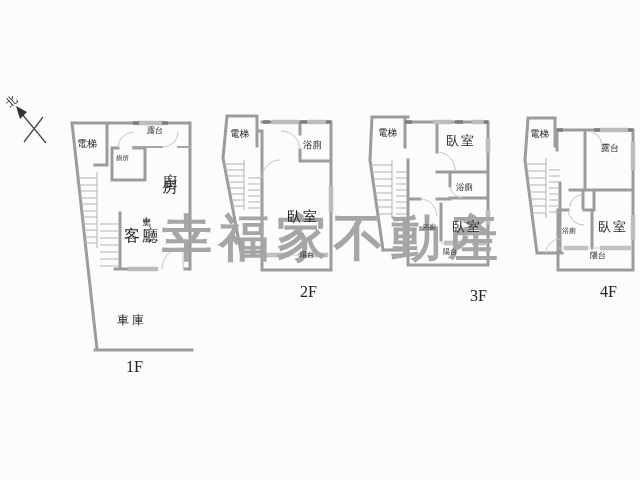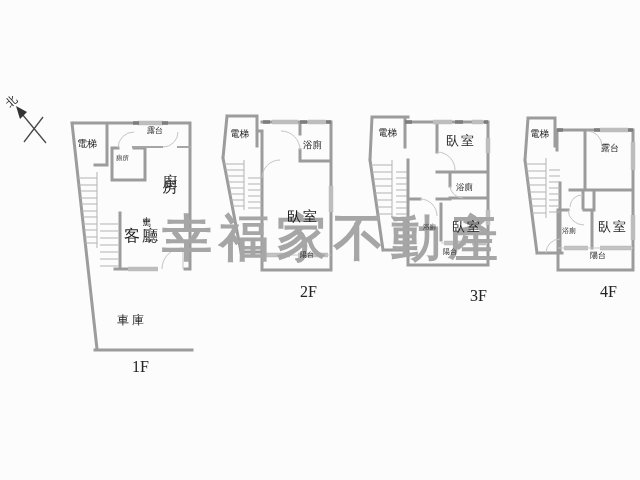--- a/index.html
+++ b/index.html
@@ -135,21 +135,21 @@
 
   <div class="north">北</div>
 
   <div class="lbl" style="left:77px;top:139px;font-size:10px;">電梯</div>
   <div class="lbl" style="left:116px;top:155px;font-size:6.5px;">廁所</div>
   <div class="lbl" style="left:147px;top:127px;font-size:8px;">露台</div>
   <div class="lbl v" style="left:163px;top:161px;font-size:15px;letter-spacing:5px;">廚房</div>
   <div class="lbl v" style="left:143px;top:210px;font-size:8.5px;letter-spacing:2px;">中島</div>
   <div class="lbl" style="left:124px;top:228px;font-size:16px;letter-spacing:2px;">客廳</div>
   <div class="lbl" style="left:117px;top:298px;font-size:12px;letter-spacing:3px;margin-top:16px;">車庫</div>
-  <div class="flabel" style="left:132px;top:359px;">1F</div>
+  <div class="flabel" style="left:126px;top:359px;">1F</div>
 
   <div class="lbl" style="left:230px;top:129px;font-size:9.5px;">電梯</div>
   <div class="lbl" style="left:303px;top:140px;font-size:9.5px;">浴廁</div>
   <div class="lbl" style="left:287px;top:209px;font-size:14px;letter-spacing:2px;">臥室</div>
   <div class="lbl" style="left:300px;top:251px;font-size:7px;">陽台</div>
   <div class="flabel" style="left:300px;top:284px;">2F</div>
 
   <div class="lbl" style="left:378px;top:128px;font-size:9.5px;">電梯</div>
   <div class="lbl" style="left:446px;top:134px;font-size:13px;letter-spacing:2px;">臥室</div>
   <div class="lbl" style="left:456px;top:183px;font-size:8.5px;">浴廁</div>

